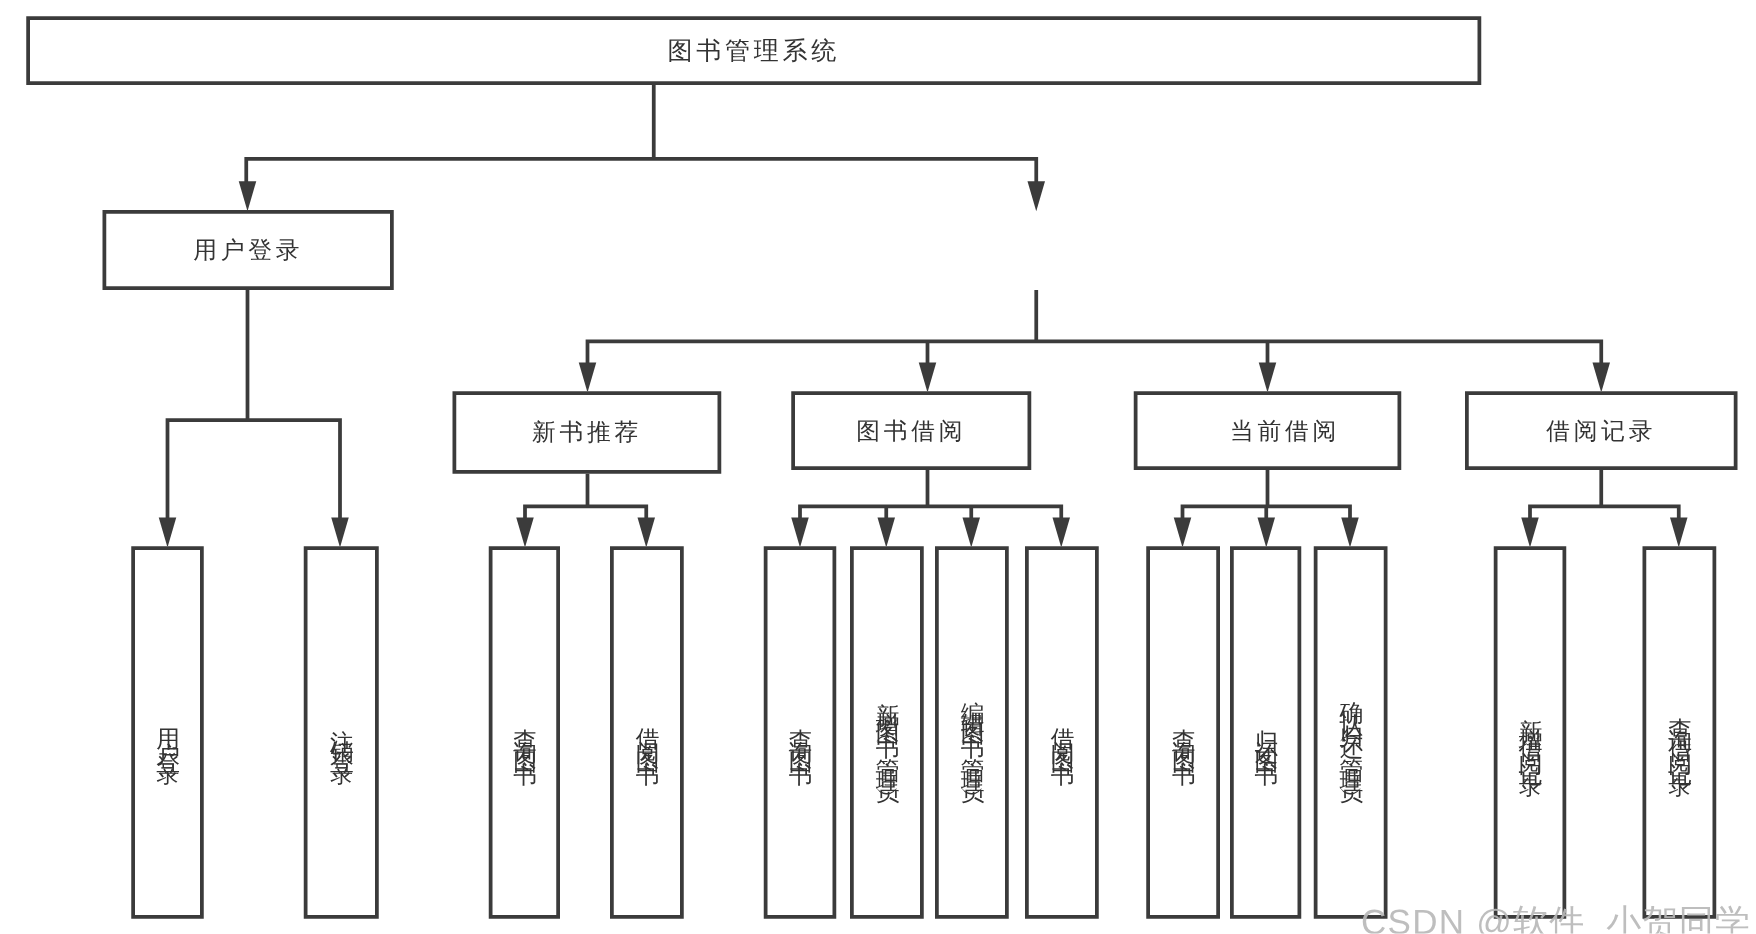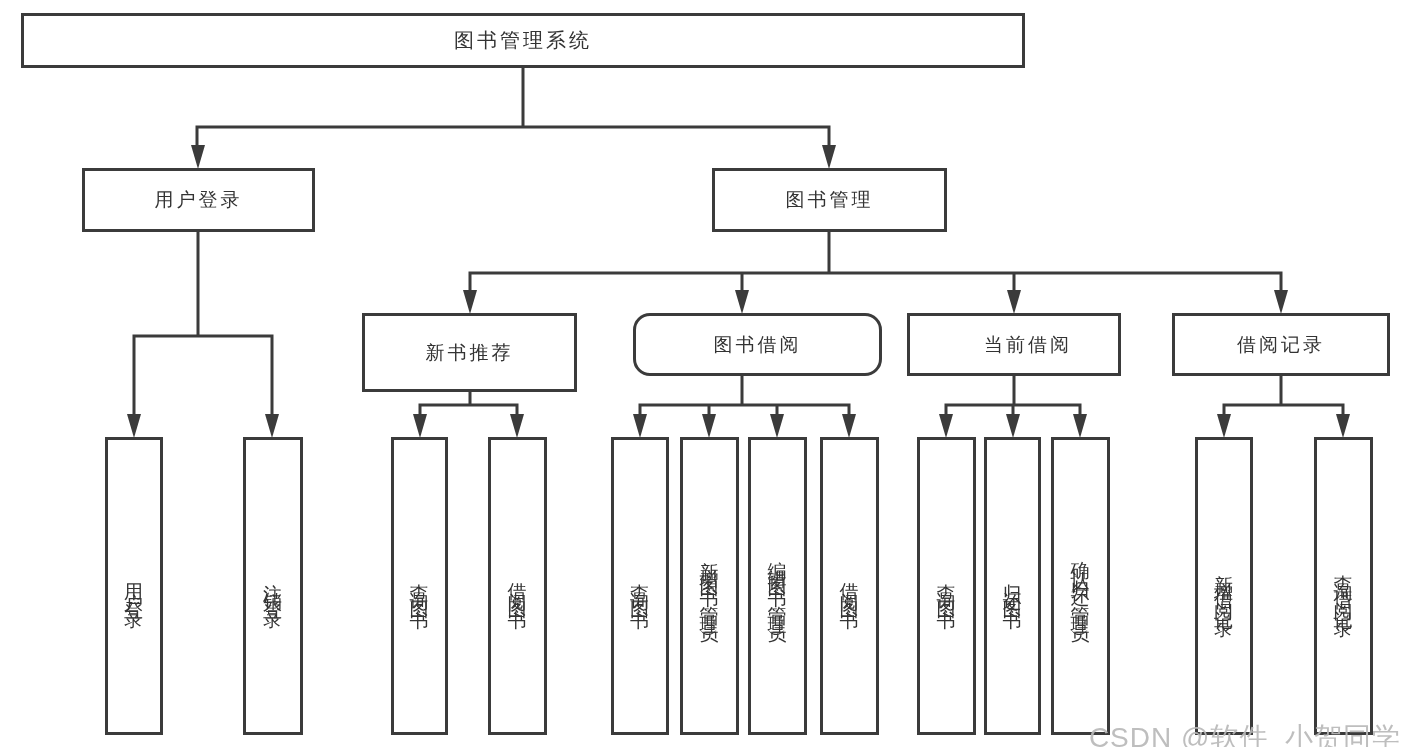--- a/index.html
+++ b/index.html
@@ -82,35 +82,32 @@
       <polygon points="770,414 784,414 777,438"></polygon>
       <polygon points="842,414 856,414 849,438"></polygon>
       <polygon points="939,414 953,414 946,438"></polygon>
       <polygon points="1006,414 1020,414 1013,438"></polygon>
       <polygon points="1073,414 1087,414 1080,438"></polygon>
       <polygon points="1217,414 1231,414 1224,438"></polygon>
       <polygon points="1336,414 1350,414 1343,438"></polygon>
     </g>
   </svg>
 
-  <div class="node hbox root-box" style="left:21px;top:13px;width:1004px;height:55px;text-align:right;">
+  <div class="node hbox root-box" style="left:21px;top:13px;width:1164px;height:55px;text-align:right;">
     <span>图书管理系统</span>
   </div>
 
   <div class="node hbox" style="left:82px;top:168px;width:233px;height:64px;">
     <span>用户登录</span>
   </div>
-  <div class="node hbox" style="left:712px;top:168px;width:235px;height:64px;">
-    <span>图书管理</span>
-  </div>
 
-  <div class="node hbox" style="left:362px;top:313px;width:215px;height:79px;">
+  <div class="node hbox" style="left:362px;top:313px;width:215px;height:66px;">
     <span>新书推荐</span>
   </div>
-  <div class="node hbox" style="left:633px;top:313px;width:249px;height:63px;border-radius:17px;">
+  <div class="node hbox" style="left:633px;top:313px;width:192px;height:63px;">
     <span>图书借阅</span>
   </div>
   <div class="node hbox" style="left:907px;top:313px;width:214px;height:63px;padding-left:28px;">
     <span>当前借阅</span>
   </div>
   <div class="node hbox" style="left:1172px;top:313px;width:218px;height:63px;text-align:right;">
     <span>借阅记录</span>
   </div>
 
   <div class="node vbox" style="left:105px;top:437px;width:58px;height:298px;">

